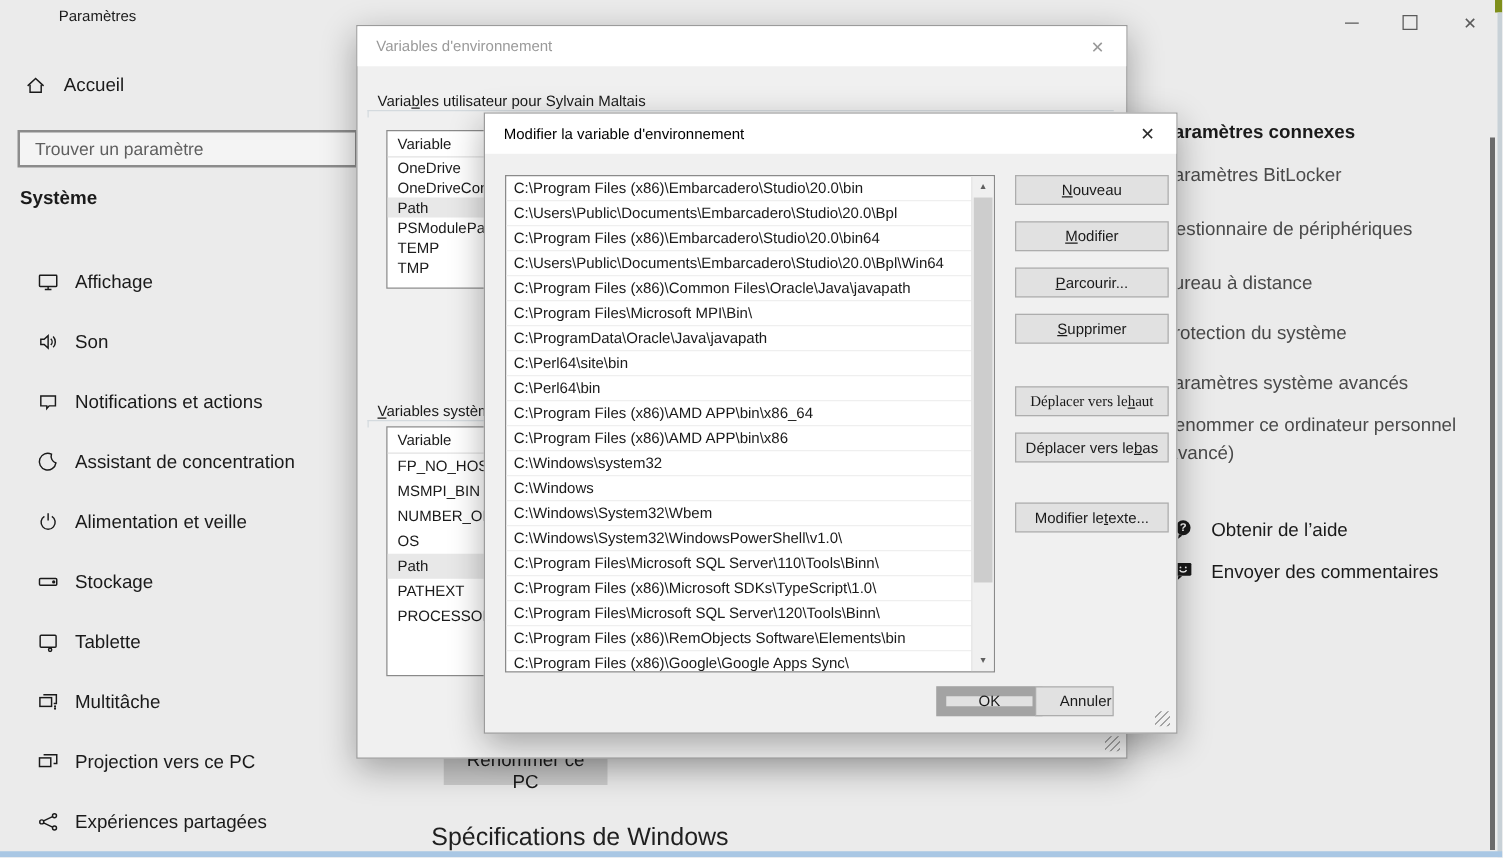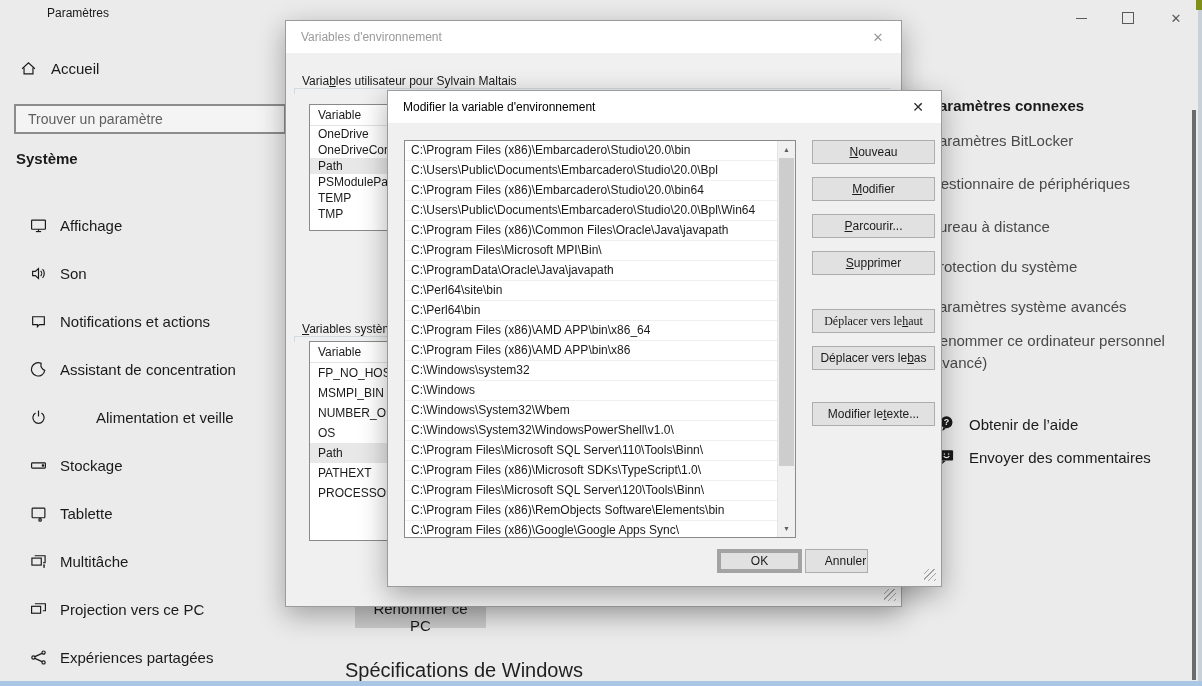--- a/index.html
+++ b/index.html
@@ -48,21 +48,21 @@
   .group-label{position:absolute;background:#f0f0f0;padding:0 3px;font-size:12px;white-space:nowrap;}
   .listbox{position:absolute;background:#ffffff;border:1px solid #8a8a8a;box-sizing:border-box;overflow:hidden;}
   .lb-header{font-size:12px;padding:3px 0 3px 8px;border-bottom:1px solid #e2e2e2;}
   .var-row{font-size:12px;padding-left:8px;white-space:nowrap;overflow:hidden;}
   .var-row.sel{background:#e8e8e8;}
   .path-row{font-size:12px;height:19px;line-height:19px;padding-left:6px;white-space:nowrap;
             overflow:hidden;border-bottom:1px solid #efefef;}
   .win-btn{position:absolute;box-sizing:border-box;height:24px;background:#e1e1e1;border:1px solid #adadad;
            font-family:"Liberation Sans",sans-serif;font-size:12px;color:#1a1a1a;
            display:flex;align-items:center;justify-content:center;white-space:nowrap;}
-  .win-btn.default{border:4px solid #a3a3a3;}
+  .win-btn.default{border:8px solid #a3a3a3;margin-left:32px;}
   .scrollbar{position:absolute;top:0;bottom:0;right:0;width:17px;background:#f0f0f0;border-left:1px solid #e5e5e5;}
   .sb-btn{position:absolute;left:0;width:17px;height:17px;display:flex;align-items:center;justify-content:center;
           font-size:7px;color:#5f5f5f;}
   .sb-thumb{position:absolute;left:1px;width:15px;background:#cdcdcd;}
   .grip{position:absolute;width:12px;height:12px;
         background:repeating-linear-gradient(135deg,transparent 0 3px,#a3a3a3 3px 4px);}
   u{text-decoration:underline;}
   svg{display:block;}
 </style>
 </head>
@@ -126,21 +126,21 @@
         <span class="lbl">Notifications et actions</span>
       </div>
       <div class="abs side-item" style="top: 345px;">
         <span class="ic">
           <svg viewBox="0 0 16 16" width="17" height="17" fill="none" stroke="#1a1a1a" stroke-width="1.1">
             <path d="M10.5 2.2A6.3 6.3 0 1 0 13.9 8.8 5.2 5.2 0 0 1 10.5 2.2z"></path>
           </svg>
         </span>
         <span class="lbl">Assistant de concentration</span>
       </div>
-      <div class="abs side-item" style="top: 393px; gap: 36px;">
+      <div class="abs side-item" style="top: 393px;">
         <span class="ic">
           <svg viewBox="0 0 16 16" width="17" height="17" fill="none" stroke="#1a1a1a" stroke-width="1.1">
             <path d="M5.2 3.8a5.3 5.3 0 1 0 5.6 0"></path>
             <path d="M8 1.5v5.5"></path>
           </svg>
         </span>
         <span class="lbl">Alimentation et veille</span>
       </div>
       <div class="abs side-item" style="top: 441px;">
         <span class="ic">
@@ -317,18 +317,18 @@
         <button class="win-btn" style="left: 424px; top: 49px; width: 123px;"><u>N</u>ouveau</button>
         <button class="win-btn" style="left: 424px; top: 86px; width: 123px;"><u>M</u>odifier</button>
         <button class="win-btn" style="left: 424px; top: 123px; width: 123px;"><u>P</u>arcourir...</button>
         <button class="win-btn" style="left: 424px; top: 160px; width: 123px;"><u>S</u>upprimer</button>
         <button class="win-btn" style="left: 424px; top: 218px; width: 123px; font-family: Liberation Serif, serif;">Déplacer vers le <u>h</u>aut</button>
         <button class="win-btn" style="left: 424px; top: 255px; width: 123px;">Déplacer vers le <u>b</u>as</button>
         <button class="win-btn" style="left: 424px; top: 311px; width: 123px;">Modifier le <u>t</u>exte...</button>
       </div>
 
     <button class="win-btn default" style="left:329px;top:458px;width:85px;">OK</button>
-    <button class="win-btn" style="left:417px;top:458px;width:63px;padding-left:24px;">Annuler</button>
+    <button class="win-btn" style="left:440px;top:458px;width:63px;padding-left:24px;">Annuler</button>
 
     <div class="grip" style="right:5px;bottom:5px;"></div>
   </div>
 
 </div>
 
 </body></html>

